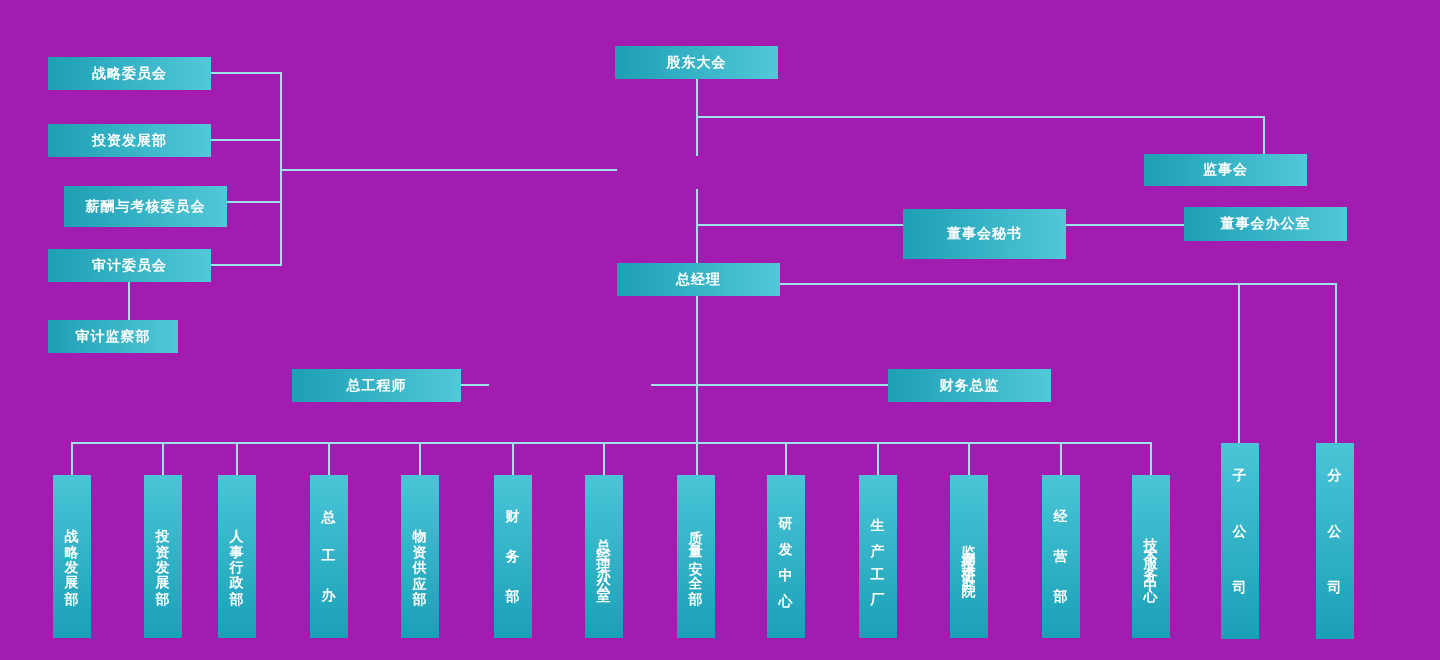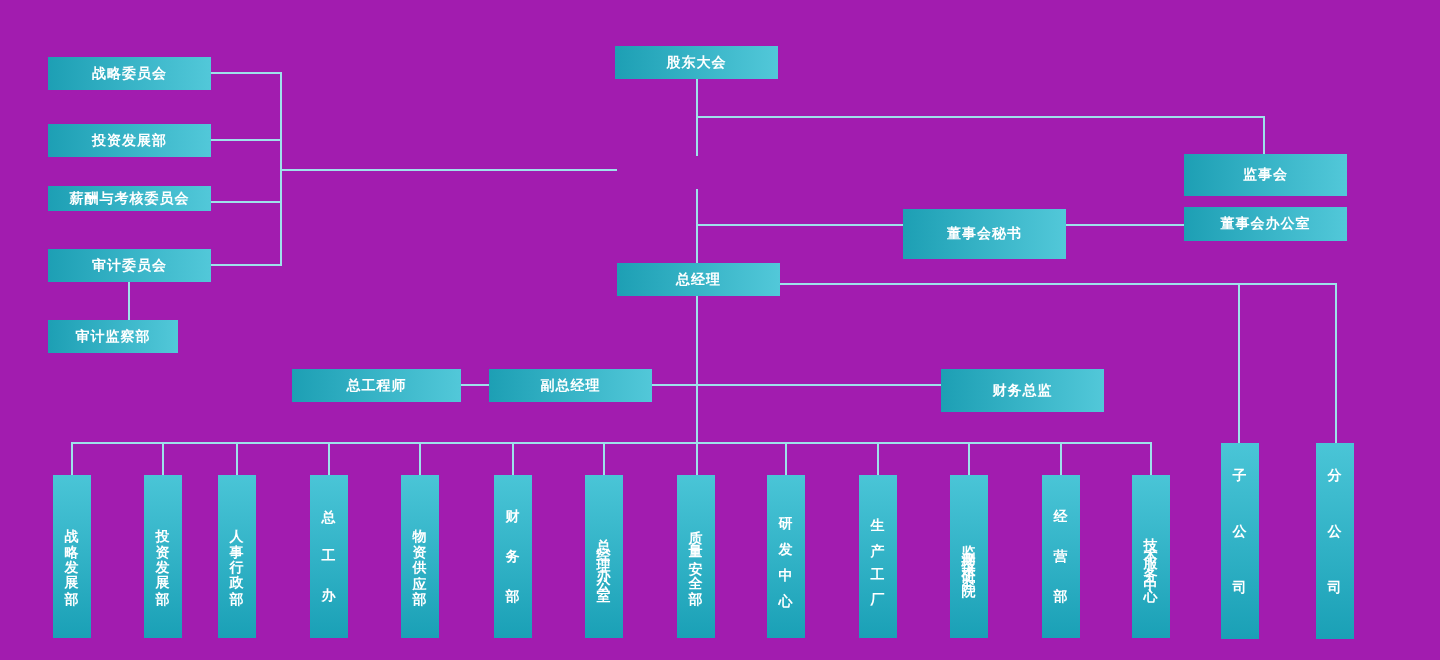--- a/index.html
+++ b/index.html
@@ -74,32 +74,31 @@
   <div class="line" style="left:419px;top:442px;width:2px;height:33px"></div>
   <div class="line" style="left:512px;top:442px;width:2px;height:33px"></div>
   <div class="line" style="left:603px;top:442px;width:2px;height:33px"></div>
   <div class="line" style="left:785px;top:442px;width:2px;height:33px"></div>
   <div class="line" style="left:877px;top:442px;width:2px;height:33px"></div>
   <div class="line" style="left:968px;top:442px;width:2px;height:33px"></div>
   <div class="line" style="left:1060px;top:442px;width:2px;height:33px"></div>
   <div class="line" style="left:1150px;top:442px;width:2px;height:33px"></div>
 
   <div class="node h" style="left:615px;top:46px;width:163px;height:33px">股东大会</div>
-  <div class="node h" style="left:1184px;top:154px;width:163px;height:42px">监事会</div>
+  <div class="node h" style="left:1144px;top:154px;width:163px;height:32px">监事会</div>
   <div class="node h" style="left:903px;top:209px;width:163px;height:50px">董事会秘书</div>
   <div class="node h" style="left:617px;top:263px;width:163px;height:33px">总经理</div>
   <div class="node h" style="left:1184px;top:207px;width:163px;height:34px">董事会办公室</div>
   <div class="node h" style="left:48px;top:57px;width:163px;height:33px">战略委员会</div>
   <div class="node h" style="left:48px;top:124px;width:163px;height:33px">投资发展部</div>
-  <div class="node h" style="left:48px;top:186px;width:163px;height:25px">薪酬与考核委员会</div>
+  <div class="node h" style="left:64px;top:186px;width:163px;height:41px">薪酬与考核委员会</div>
   <div class="node h" style="left:48px;top:249px;width:163px;height:33px">审计委员会</div>
   <div class="node h" style="left:48px;top:320px;width:130px;height:33px">审计监察部</div>
   <div class="node h" style="left:292px;top:369px;width:169px;height:33px">总工程师</div>
-  <div class="node h" style="left:489px;top:369px;width:163px;height:33px">副总经理</div>
-  <div class="node h" style="left:941px;top:369px;width:163px;height:43px">财务总监</div>
+  <div class="node h" style="left:888px;top:369px;width:163px;height:33px">财务总监</div>
 
   <div class="node v" style="left:53px;top:475px;width:38px;height:163px;letter-spacing:1.1em">战略发展部</div>
   <div class="node v" style="left:144px;top:475px;width:38px;height:163px;letter-spacing:1.1em">投资发展部</div>
   <div class="node v" style="left:218px;top:475px;width:38px;height:163px;letter-spacing:1.1em">人事行政部</div>
   <div class="node v" style="left:310px;top:475px;width:38px;height:163px;letter-spacing:2.8em">总工办</div>
   <div class="node v" style="left:401px;top:475px;width:38px;height:163px;letter-spacing:1.1em">物资供应部</div>
   <div class="node v" style="left:494px;top:475px;width:38px;height:163px;letter-spacing:2.8em">财务部</div>
   <div class="node v" style="left:585px;top:475px;width:38px;height:163px;letter-spacing:0.7em">总经理办公室</div>
   <div class="node v" style="left:677px;top:475px;width:38px;height:163px;letter-spacing:1.1em">质量安全部</div>
   <div class="node v" style="left:767px;top:475px;width:38px;height:163px;letter-spacing:1.8em">研发中心</div>

